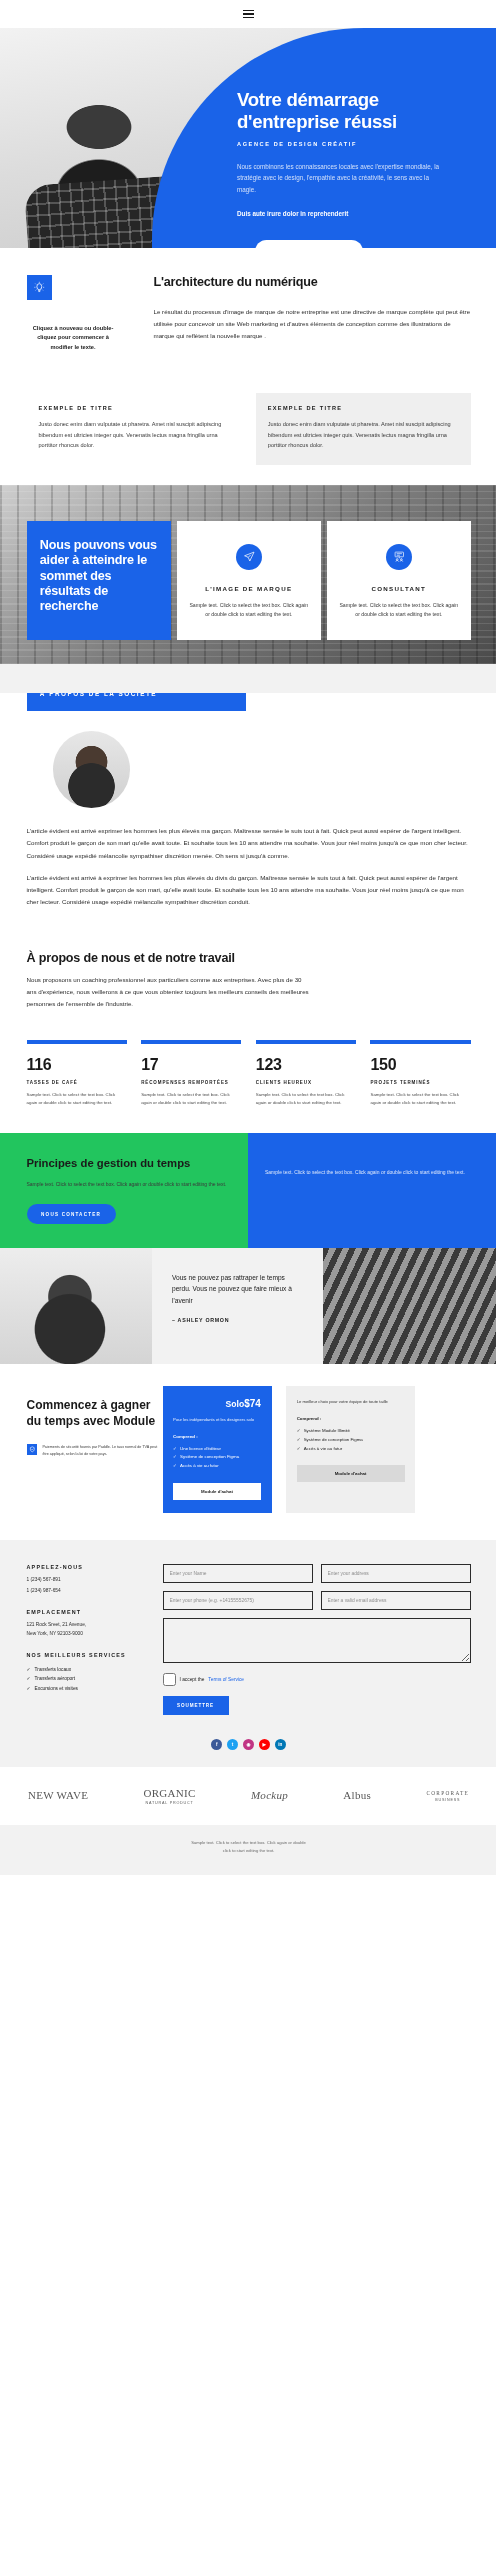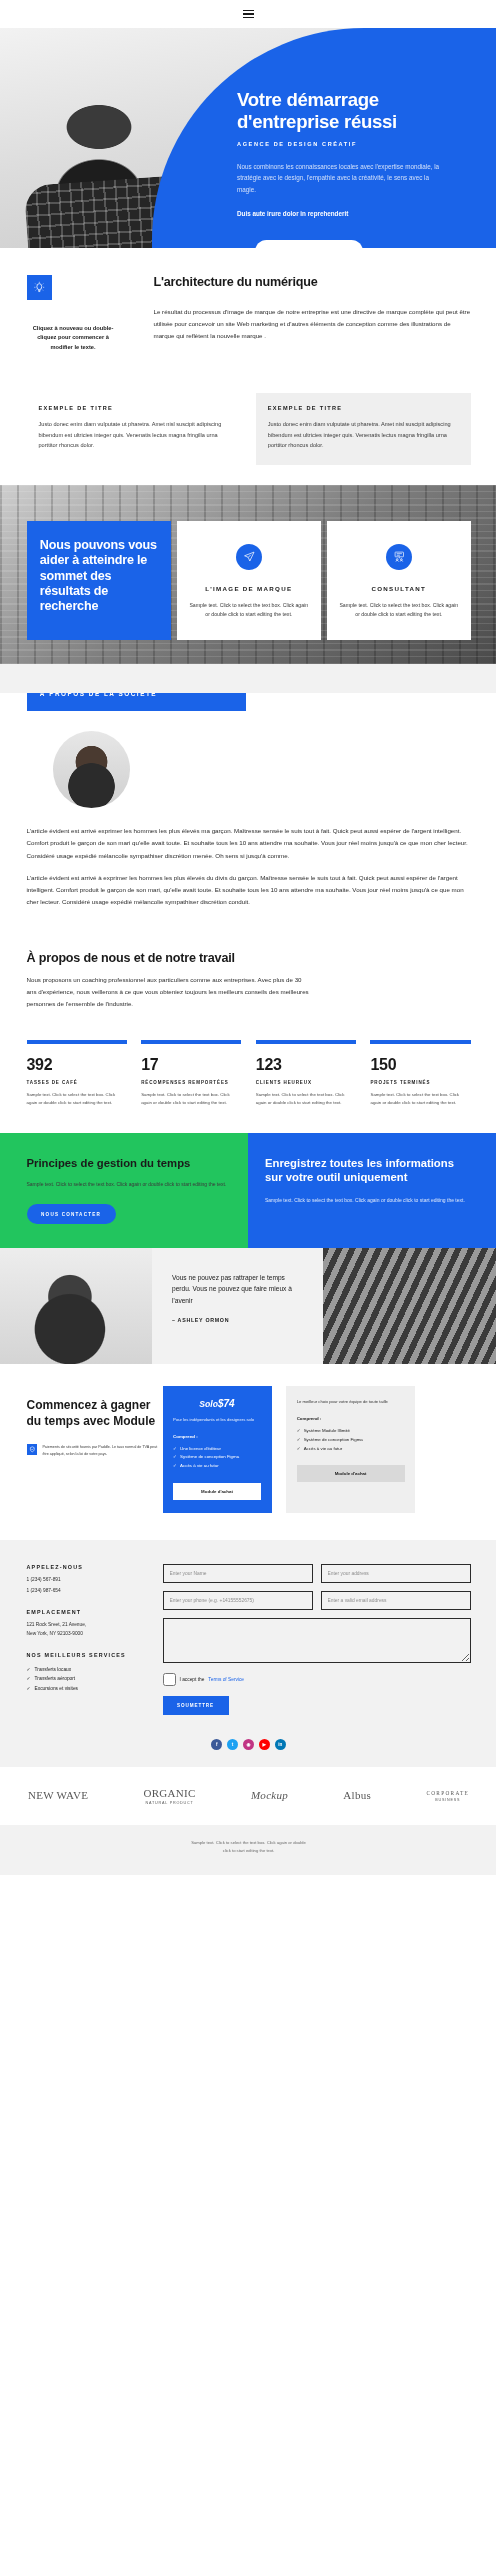--- a/index.html
+++ b/index.html
@@ -214,21 +214,21 @@
     filter: grayscale(1);
   }
 
   
   .pricing { display:flex; gap: 0; padding: 22.5px 26.5px 26.5px; background:#fff; }
   .pr-head { width: 136px; flex: none; padding-top: 12px; }
   .pr-head h3 { font-size: 12px; font-weight: 700; line-height: 1.3; }
   .pr-card { width: 109px; padding: 12px 10.6px 13.3px; }
   .pr-card.blue { background:#1a63e8; color:#fff; }
   .pr-card.grey { background:#efefef; color:#1a1a1a; margin-left: 14.6px; width: 129px; }
-  .pr-top { display:flex; align-items:baseline; justify-content:center;font-style:italic; }
+  .pr-top { display:flex; align-items:baseline; justify-content:flex-end; }
   .pr-name { font-size: 8.6px; font-weight: 700; }
   .pr-price { font-size: 10px; font-weight: 700; }
   .pr-desc { margin-top: 6.6px; font-size: 4.2px; line-height: 1.7; opacity: .9; }
   .pr-inc { margin-top: 10.6px; font-size: 4.4px; font-weight: 700; }
   .pr-list { margin-top: 6px; list-style: none; }
   .pr-list li { font-size: 4.4px; line-height: 2.0; display:flex; gap:3.3px; align-items:center; }
   .pr-btn {
     margin-top: 12px; width: 100%; background:#fff; color:#1a1a1a; border:none;
     padding: 6px 0; font-family:inherit; font-size: 4.4px; font-weight:700; cursor:pointer;
   }
@@ -378,21 +378,21 @@
   </section>
 
   <section class="aboutus">
     <h2 class="h2">À propos de nous et de notre travail</h2>
     <p class="p">Nous proposons un coaching professionnel aux particuliers comme aux entreprises. Avec plus de 30 ans d'expérience, nous veillerons à ce que vous obteniez toujours les meilleurs conseils des meilleures personnes de l'ensemble de l'industrie.</p>
   </section>
 
   <div class="stats">
     <div class="stat">
       <div class="stat-bar"></div>
-      <div class="stat-num">392</div>
+      <div class="stat-num">116</div>
       <div class="stat-lbl">TASSES DE CAFÉ</div>
       <div class="stat-txt">Sample text. Click to select the text box. Click again or double click to start editing the text.</div>
     </div>
     <div class="stat">
       <div class="stat-bar"></div>
       <div class="stat-num">17</div>
       <div class="stat-lbl">RÉCOMPENSES REMPORTÉES</div>
       <div class="stat-txt">Sample text. Click to select the text box. Click again or double click to start editing the text.</div>
     </div>
     <div class="stat">
@@ -409,21 +409,20 @@
     </div>
   </div>
 
   <section class="princ">
     <div class="princ-l">
       <h3>Principes de gestion du temps</h3>
       <p>Sample text. Click to select the text box. Click again or double click to start editing the text.</p>
       <button class="btn-blue">NOUS CONTACTER</button>
     </div>
     <div class="princ-r">
-      <h3>Enregistrez toutes les informations sur votre outil uniquement</h3>
       <p>Sample text. Click to select the text box. Click again or double click to start editing the text.</p>
     </div>
   </section>
 
   <section class="quote">
     <div class="q-photo"></div>
     <div class="q-text">
       <p>Vous ne pouvez pas rattraper le temps perdu. Vous ne pouvez que faire mieux à l'avenir</p>
       <div class="q-auth">– ASHLEY ORMON</div>
     </div>

